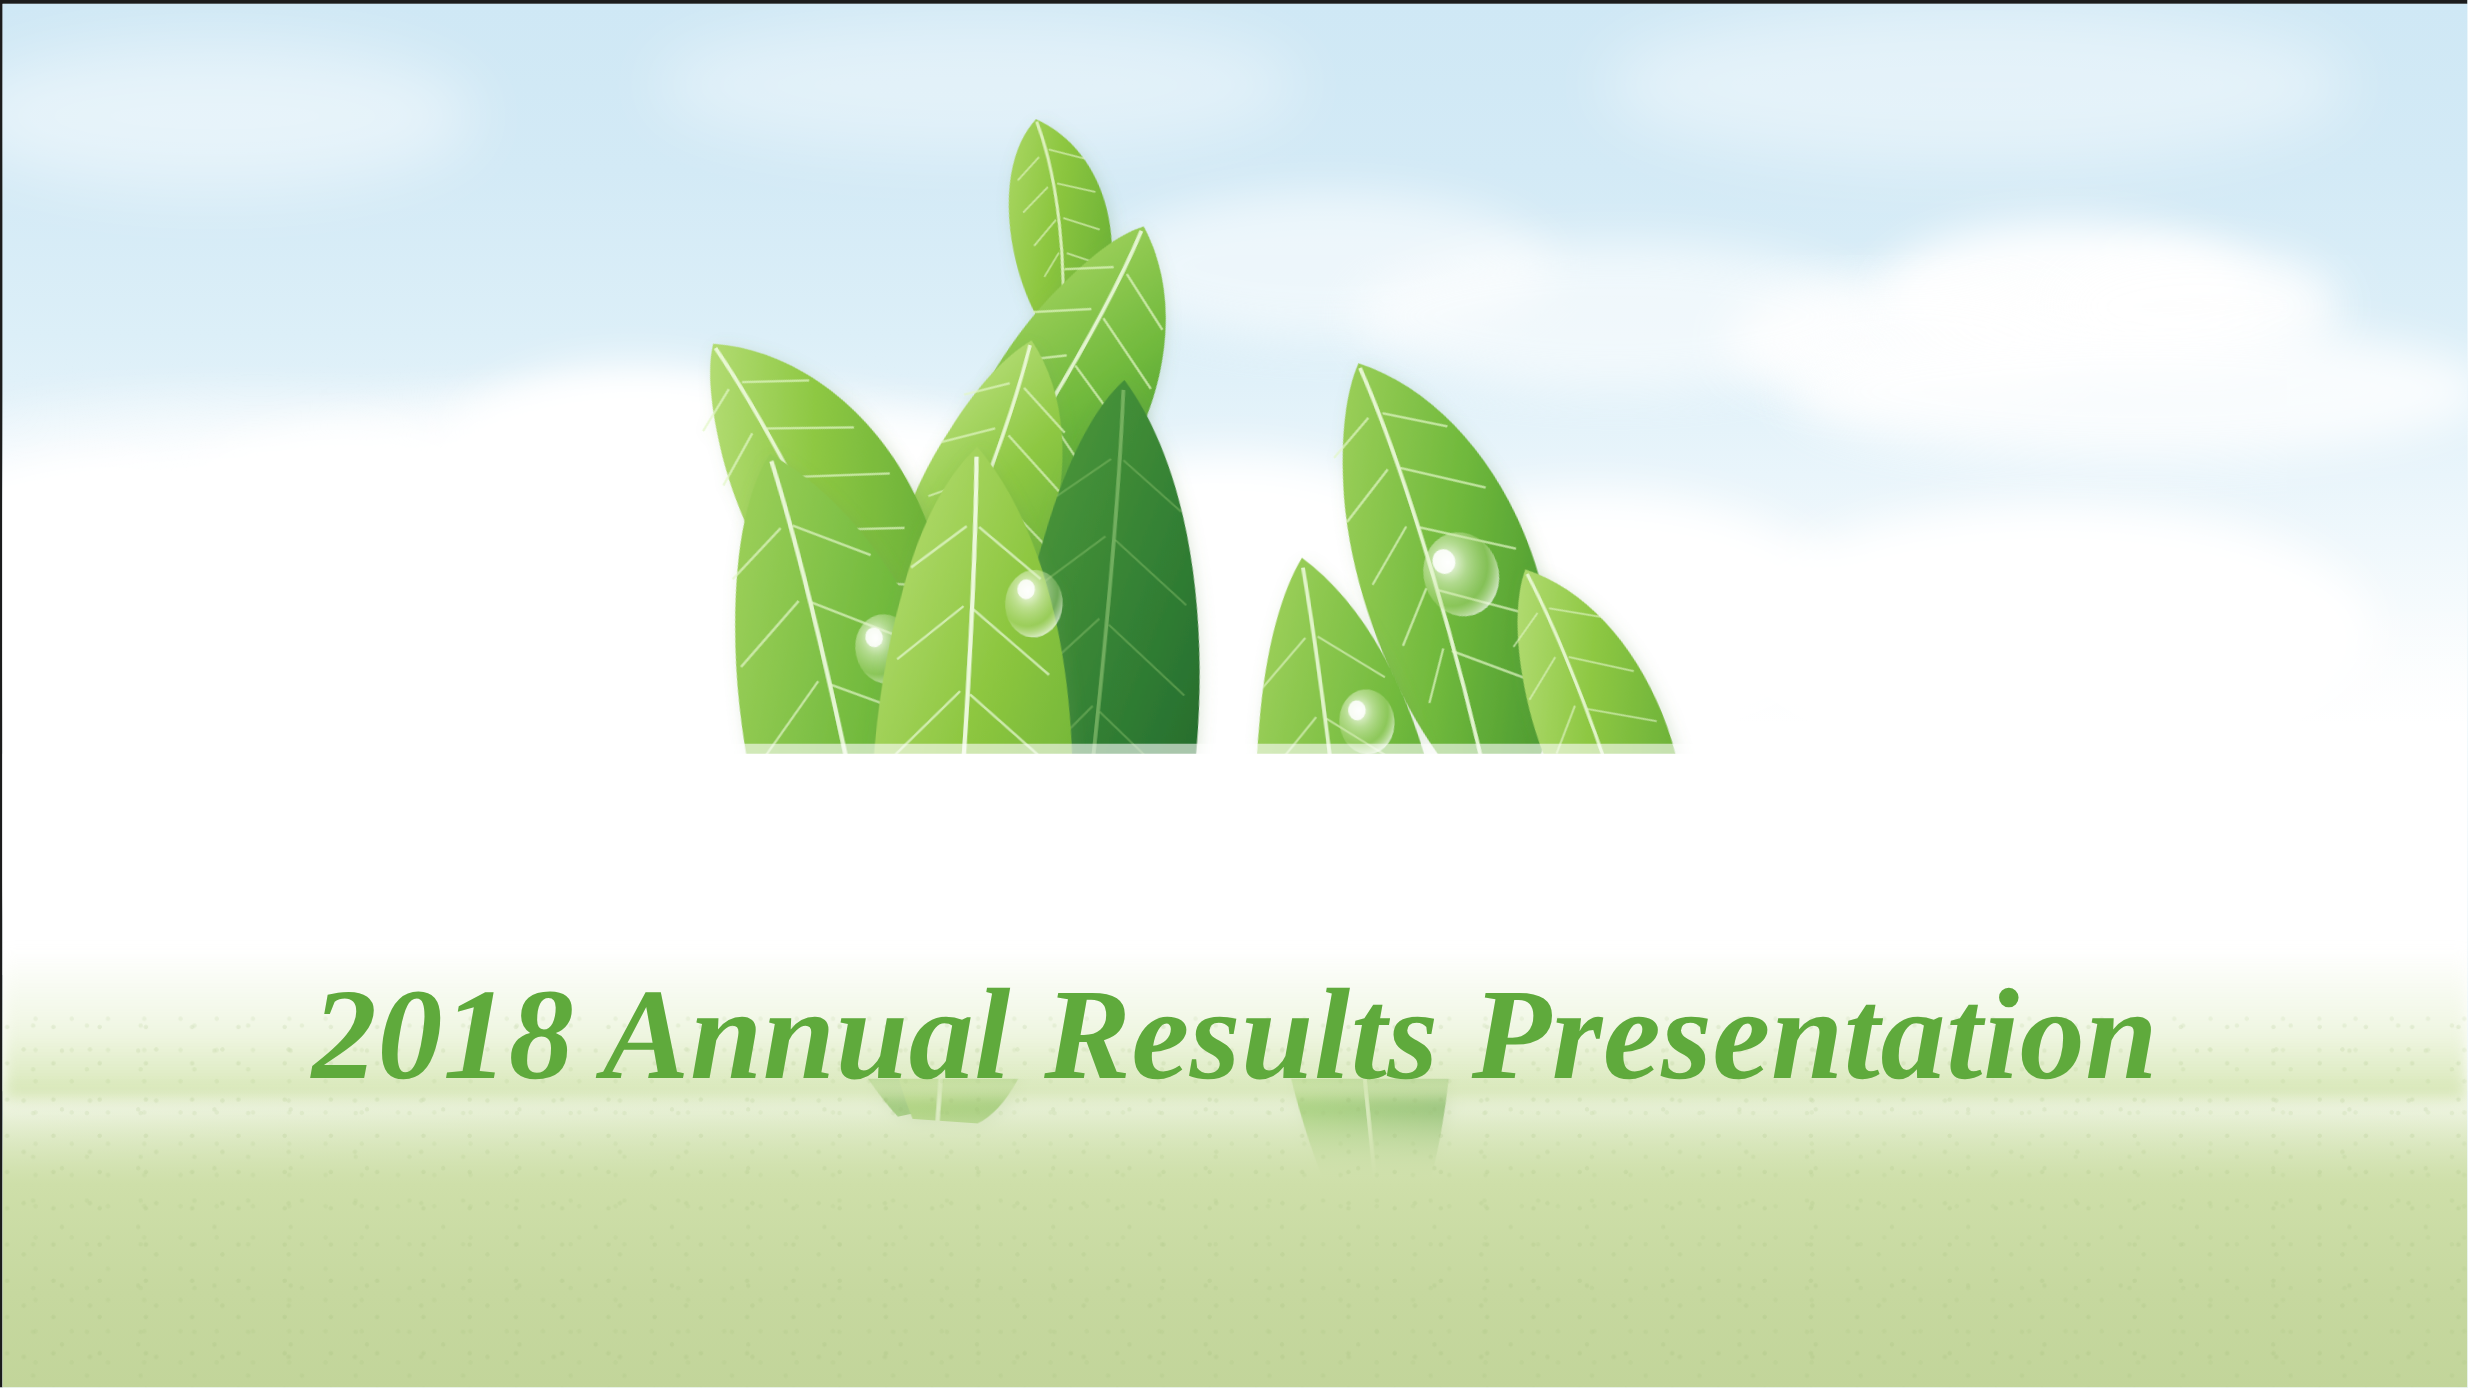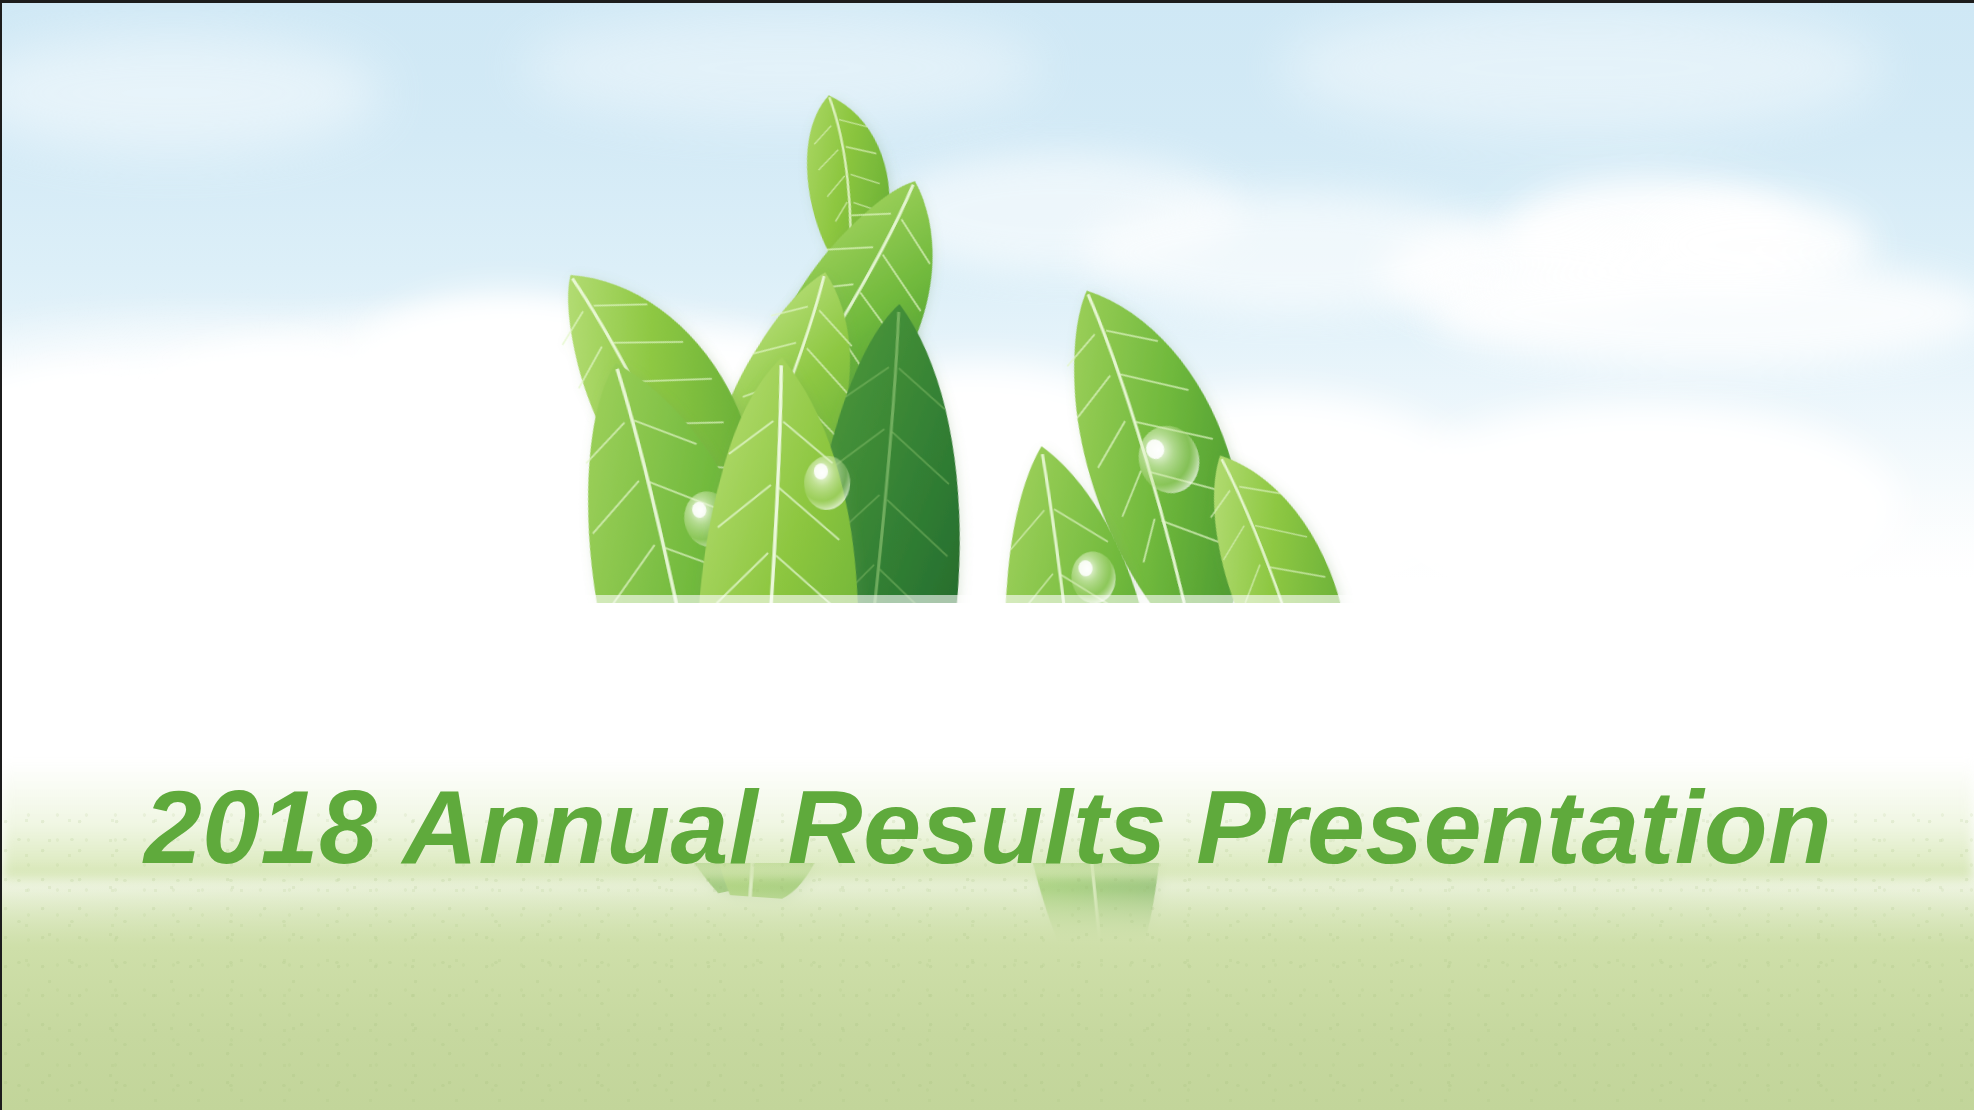--- a/index.html
+++ b/index.html
@@ -81,21 +81,21 @@
     left:560px;top:80px;width:800px;height:540px;
   }
   .leafart svg{display:block;width:100%;height:100%;overflow:visible;}
 
   
   .title{
     position:absolute;
     left:0;right:0;
     top:770px;
     text-align:center;
-    font-family:Liberation Sans, sans-serif;
+    font-family:Liberation Serif, serif;
     font-style:italic;
     font-weight:700;
     font-size:104px;
     letter-spacing:0.5px;
     color:#5faa3c;
     white-space:nowrap;
     line-height:1.05;
   }
 </style>
 </head>

